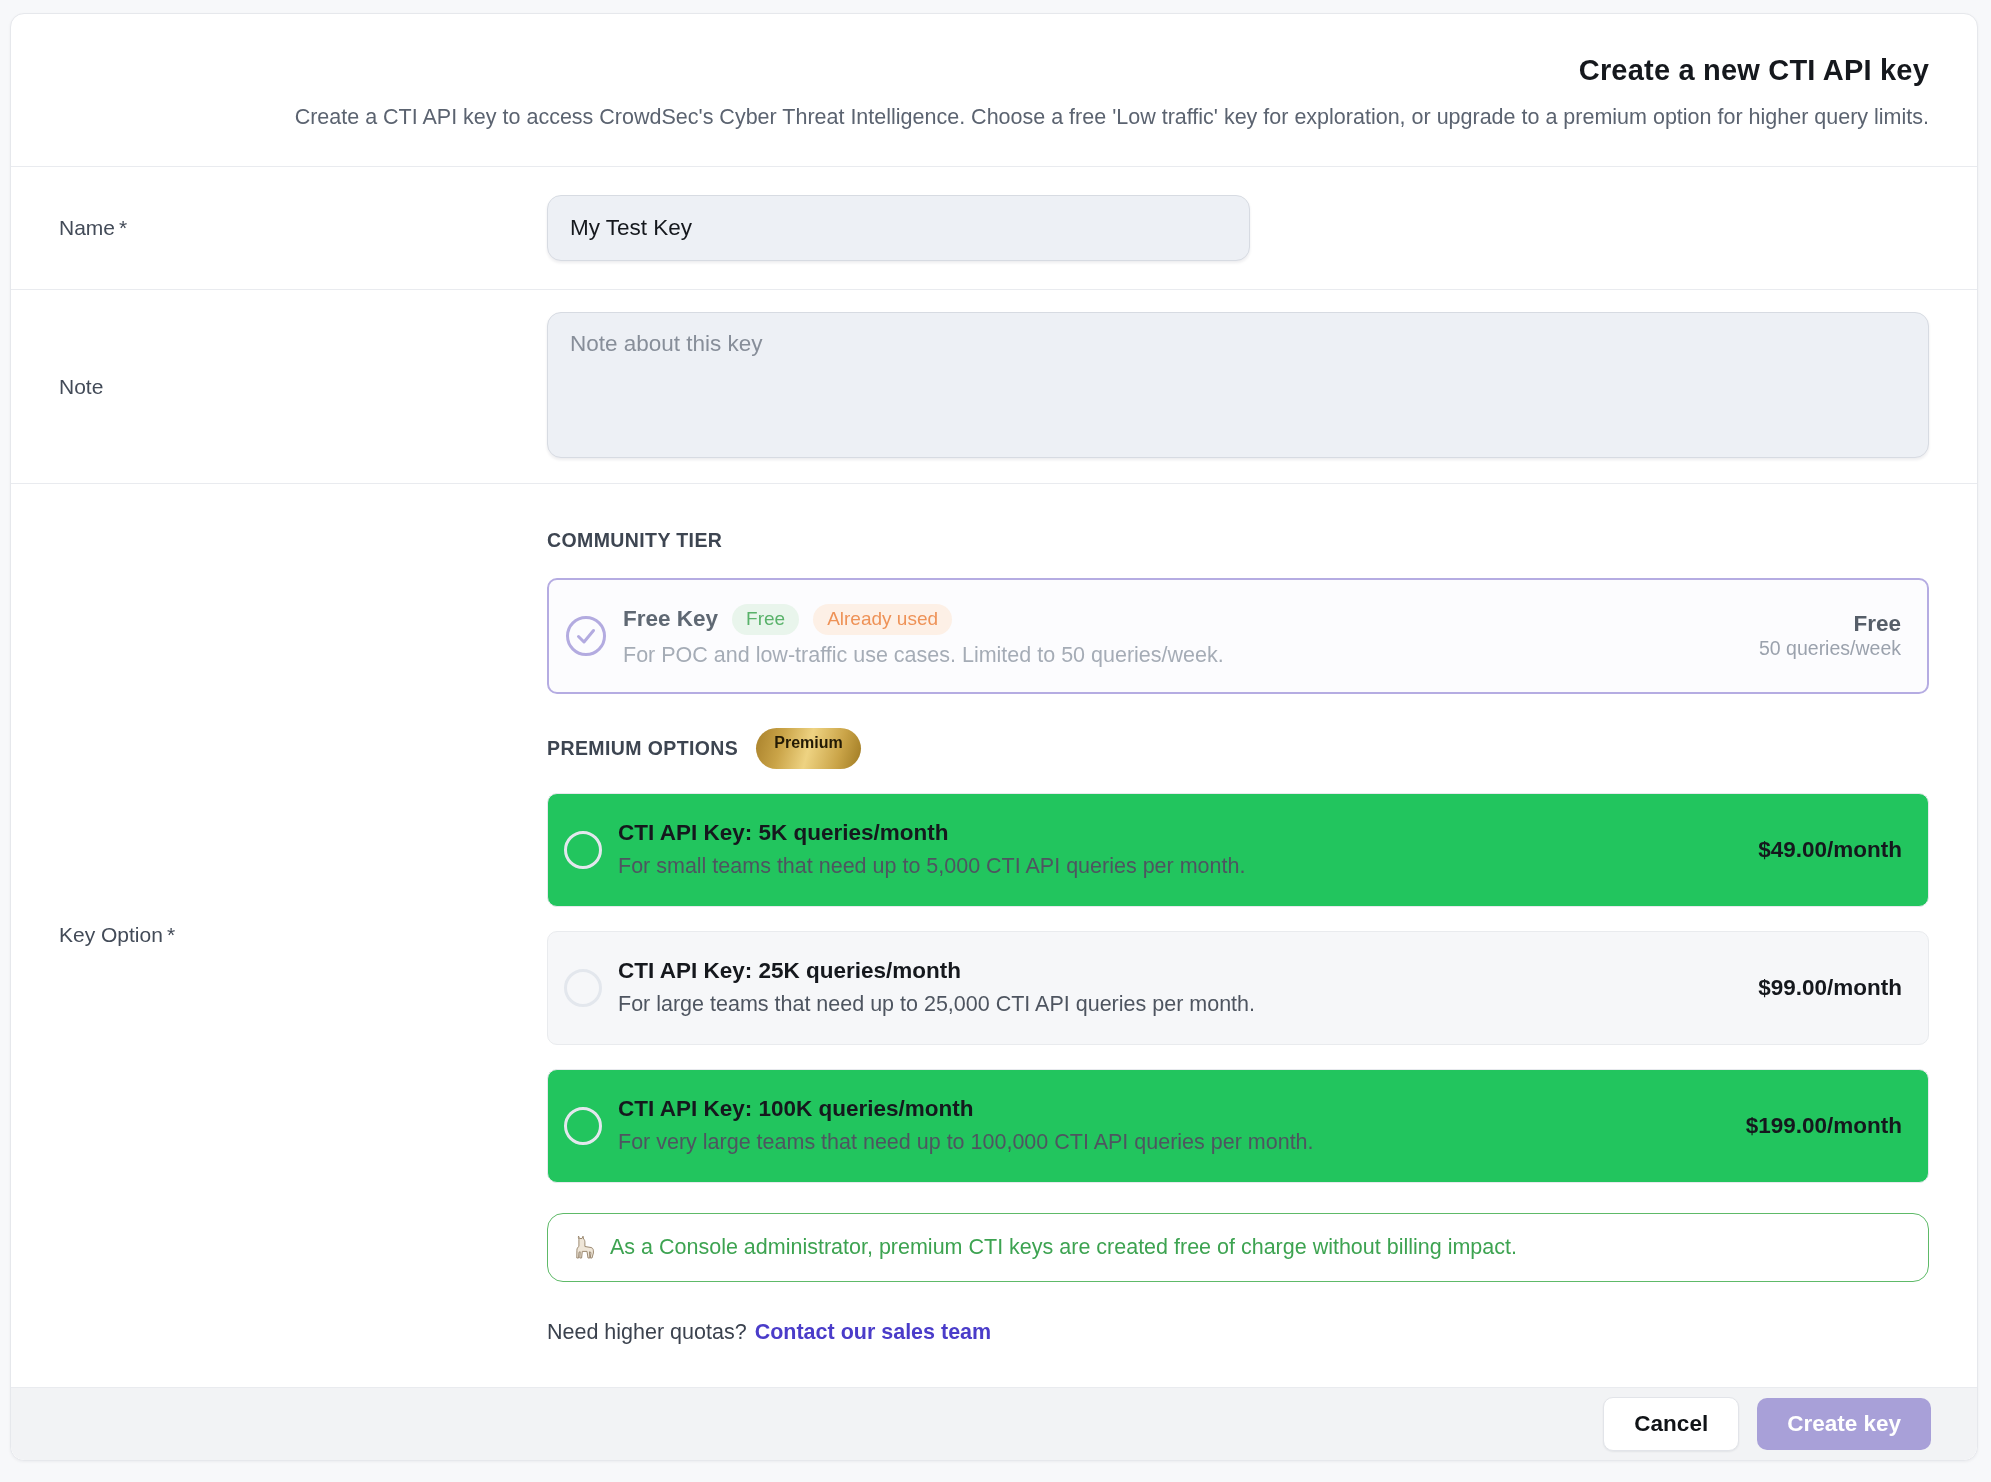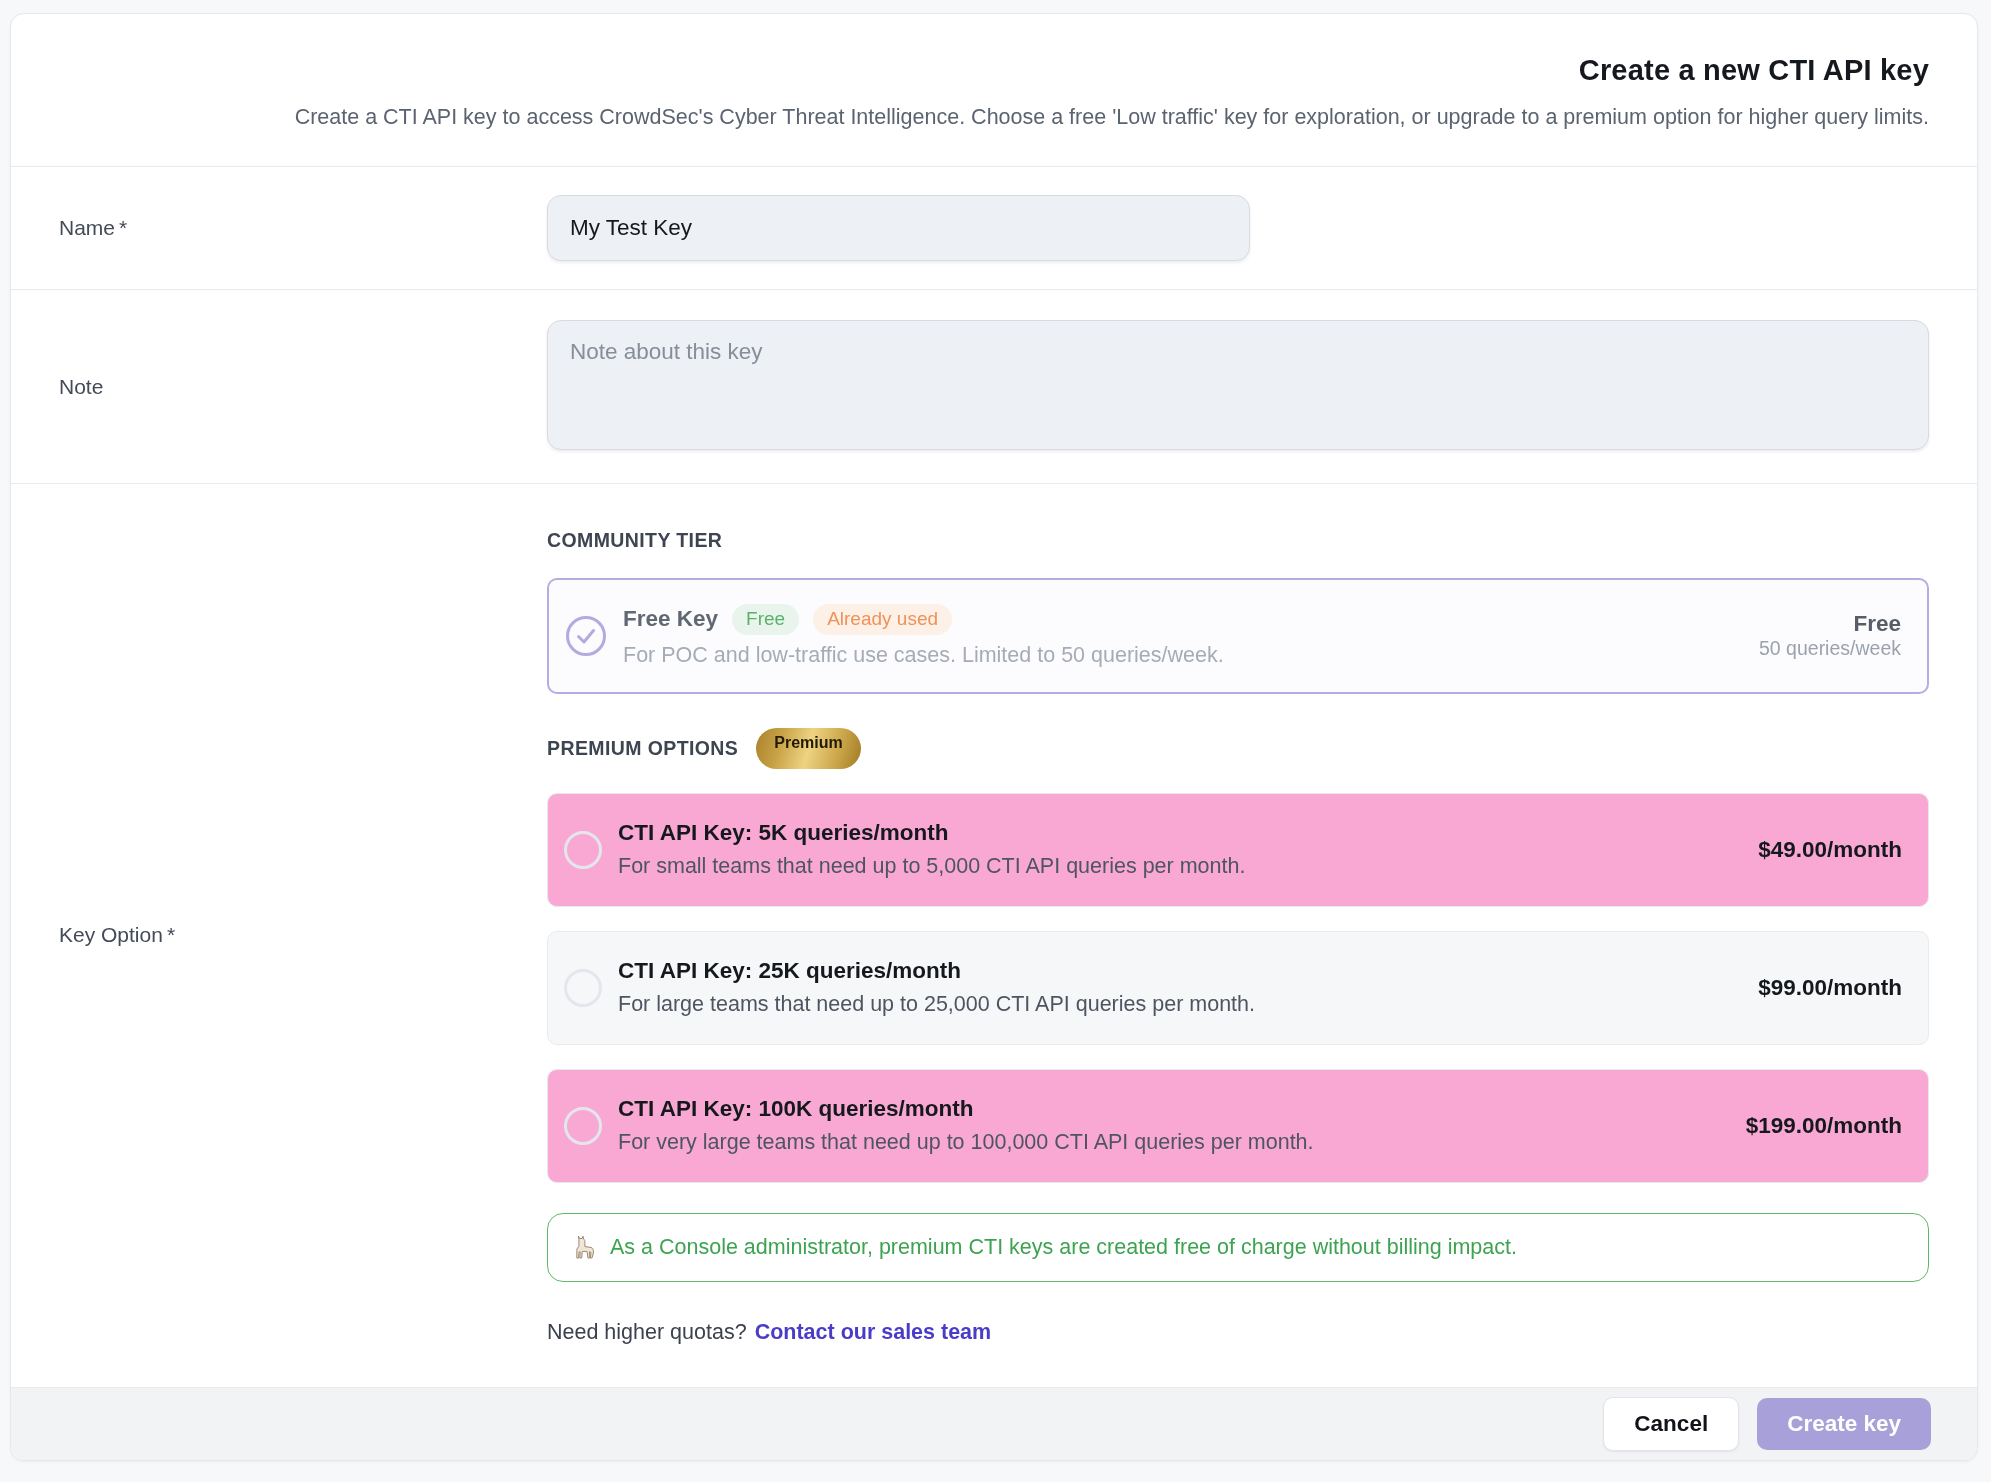--- a/index.html
+++ b/index.html
@@ -40,21 +40,21 @@
     background:#edf0f5;
     border:1px solid #d7dbe2;
     border-radius:14px;
     box-shadow:0 2px 3px rgba(25,30,50,.08);
     padding:0 22px;
     font-family:"Liberation Sans", sans-serif;
     font-size:22.5px; color:#15181d;
   }
   .note-row { height:223px; }
   .note-area {
-    width:100%; height:130px;
+    width:100%; height:146px;
     background:#edf0f5;
     border:1px solid #d7dbe2;
     border-radius:14px;
     box-shadow:0 2px 3px rgba(25,30,50,.08);
     padding:18px 22px;
     font-family:"Liberation Sans", sans-serif;
     font-size:22.5px; color:#15181d;
     resize:none;
   }
   .note-area::placeholder, .text-input::placeholder { color:#878e99; }
@@ -70,21 +70,21 @@
     background:linear-gradient(105deg,#a9812b 0%,#caa448 25%,#eed382 50%,#caa448 78%,#9f7a22 100%);
     color:#231a05; font-size:16px; font-weight:700;
     padding:6px 18px 17px; border-radius:999px;
   }
   
   .opt-card {
     margin-top:24px;
     min-height:114px;
     border:1px solid #e7e9ed;
     border-radius:10px;
-    background:#f9a8d4;
+    background:#22c55e;
     display:flex; align-items:center;
     padding:0 26px 0 16px;
     gap:16px;
   }
   .opt-card.free {
     min-height:116px;
     border:2px solid #b5ace2;
     background:#fcfcfe;
     margin-top:26px;
   }

